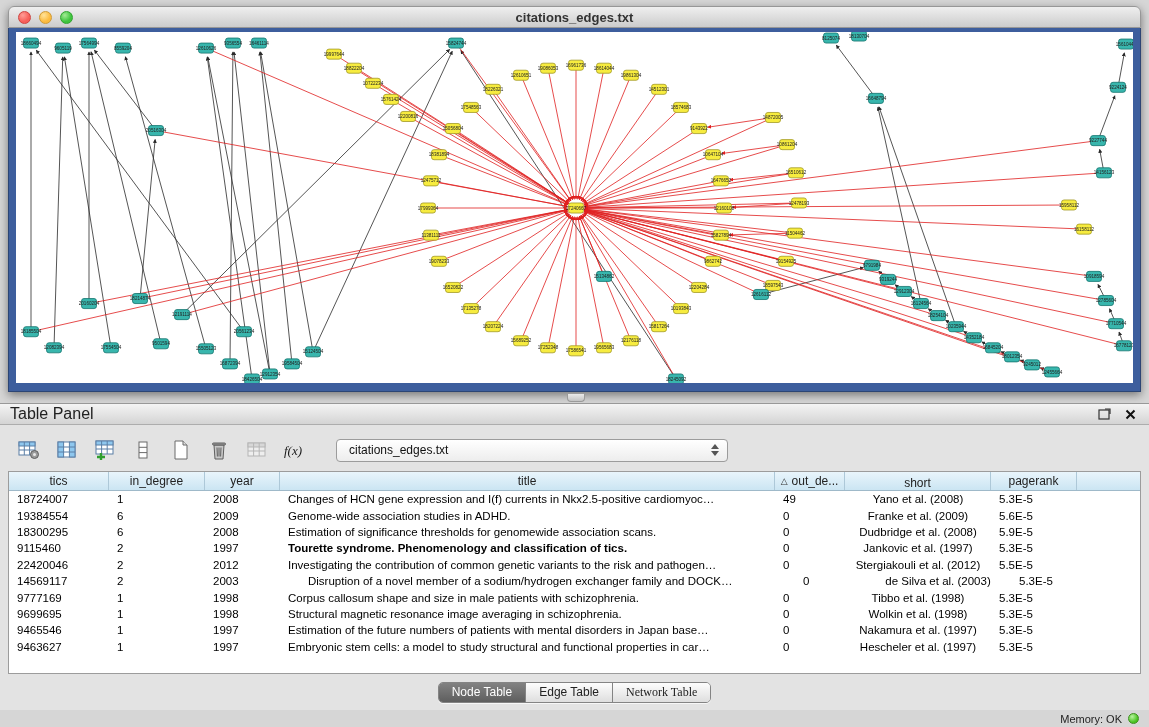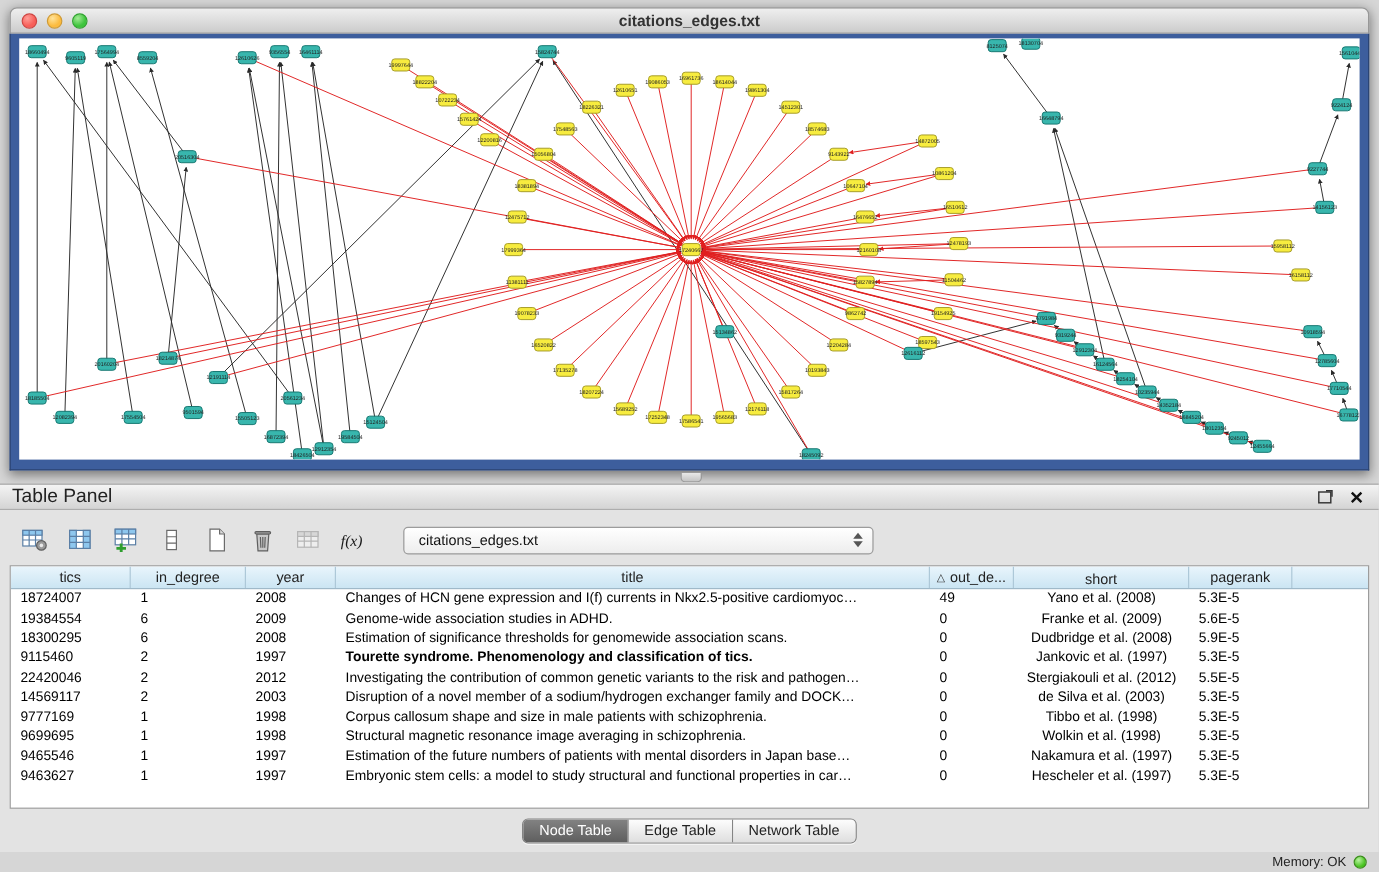--- a/index.html
+++ b/index.html
@@ -62,21 +62,21 @@
   .td { font-size:11.5px; color:#000; padding:0 8px; white-space:nowrap; overflow:hidden;
         text-overflow:ellipsis; }
   .td.center { text-align:center; }
   .td.filler { flex:1; }
 
   .tabsbar { height:36px; display:flex; align-items:center; justify-content:center; flex:none; }
   .seg { display:flex; border:1px solid #848484; border-radius:5px; overflow:hidden; height:21px;
          box-shadow:0 1px 0 rgba(255,255,255,.7); }
   .seg-btn { padding:0 13px; font-size:12px; display:flex; align-items:center;
              background:linear-gradient(#fdfdfd,#dedede); color:#222; border-right:1px solid #848484; }
-  .seg-btn:last-child { border-right:none; }
+  .seg-btn:last-child { border-right:none;font-family:Liberation Serif, serif; }
   .seg-btn.active { background:linear-gradient(#828282,#5e5e5e); color:#fff; }
 
   .status-bar { position:absolute; left:0; bottom:0; width:1149px; height:17px;
                 display:flex; align-items:center; justify-content:flex-end; padding-right:10px; gap:6px; }
   .mem-label { font-size:11px; color:#222; }
   .mem-dot { width:11px; height:11px; border-radius:50%;
              background:radial-gradient(circle at 35% 30%, #b9f3a0, #49c321 65%); border:1px solid #3d8f1e; }
 </style>
 </head>
 <body>
@@ -761,21 +761,21 @@
             <div class="td" style="width: 495px;">Investigating the contribution of common genetic variants to the risk and pathogen…</div>
             <div class="td" style="width: 70px;">0</div>
             <div class="td center" style="width: 146px;">Stergiakouli et al. (2012)</div>
             <div class="td" style="width: 86px;">5.5E-5</div>
             <div class="td filler"></div>
           </div>
           <div class="tr">
             <div class="td" style="width: 100px;">14569117</div>
             <div class="td" style="width: 96px;">2</div>
             <div class="td" style="width: 75px;">2003</div>
-            <div class="td" style="width: 495px;">Disruption of a novel member of a sodium/hydrogen exchanger family and DOCK…</div>
+            <div class="td" style="width: 495px; margin-left: 20px;">Disruption of a novel member of a sodium/hydrogen exchanger family and DOCK…</div>
             <div class="td" style="width: 70px;">0</div>
             <div class="td center" style="width: 146px;">de Silva et al. (2003)</div>
             <div class="td" style="width: 86px;">5.3E-5</div>
             <div class="td filler"></div>
           </div>
           <div class="tr">
             <div class="td" style="width: 100px;">9777169</div>
             <div class="td" style="width: 96px;">1</div>
             <div class="td" style="width: 75px;">1998</div>
             <div class="td" style="width: 495px;">Corpus callosum shape and size in male patients with schizophrenia.</div>

